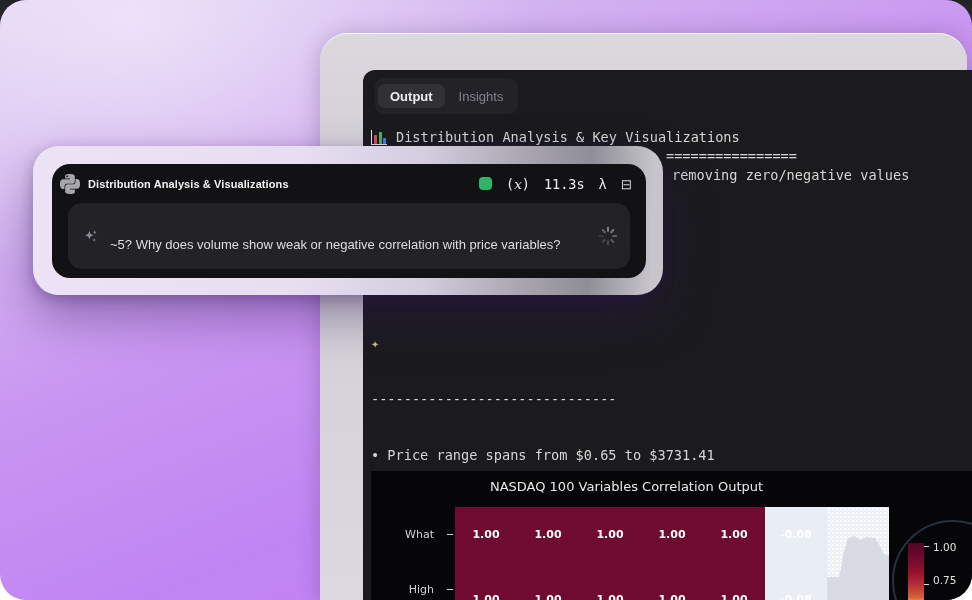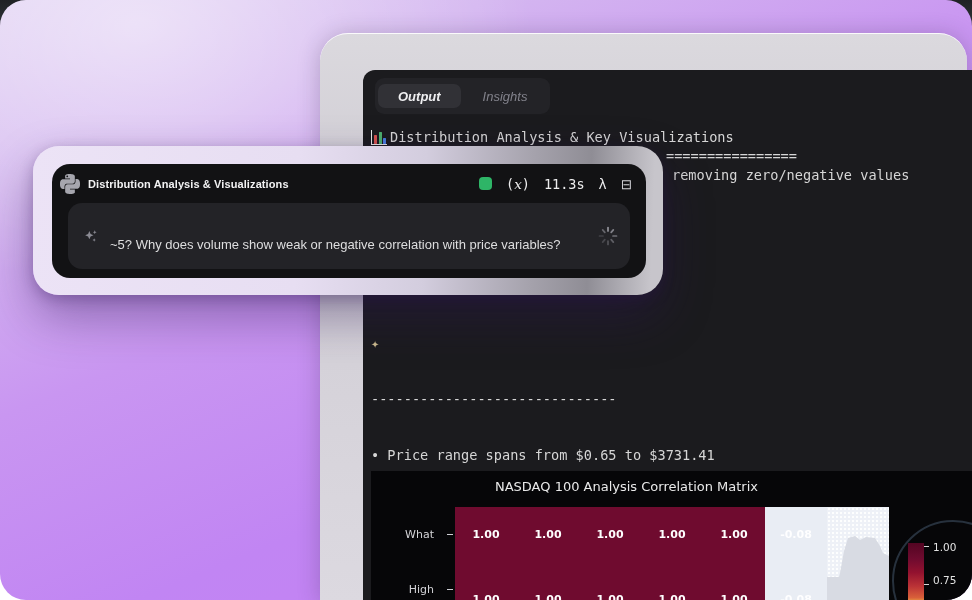--- a/index.html
+++ b/index.html
@@ -28,29 +28,29 @@
     position:absolute;left:363px;top:70px;right:0;bottom:0;
     background:#1b1b1e;border-top-left-radius:12px;
   }
 
   
   .tabs{
     position:absolute;left:375px;top:78px;height:30px;
     background:#232327;border-radius:9px;display:flex;align-items:center;padding:3px;gap:2px;
   }
   .tab{
-    height:24px;display:flex;align-items:center;padding:0 20px;border-radius:7px;
-    font-size:13px;color:#82828b;cursor:default;white-space:nowrap;font-style:italic;
+    height:24px;display:flex;align-items:center;padding:0 12px;border-radius:7px;
+    font-size:13px;color:#82828b;cursor:default;white-space:nowrap;
   }
   .tab.active{background:#313136;color:#efeff1;font-weight:bold;}
 
   
   .tline{
     position:absolute;font-family:"DejaVu Sans Mono", monospace;font-size:13.6px;
-    line-height:18.8px;color:#d6d6d6;white-space:pre;display:flex;align-items:center;gap:3px;
+    line-height:18.8px;color:#d6d6d6;white-space:pre;display:flex;align-items:center;gap:9px;
   }
   .insights{
     position:absolute;left:371px;top:296px;
     font-family:"DejaVu Sans Mono", monospace;font-size:13.6px;line-height:18.8px;color:#d6d6d6;
     white-space:pre;
   }
   .insights .row{display:flex;align-items:center;gap:9px;height:18.8px;}
   .sparkle{color:#cdbb8e;}
   .bar-icon{display:inline-flex;width:16px;height:15px;align-items:flex-end;gap:1.5px;
     border-left:1.5px solid #e8e8e8;border-bottom:1.5px solid #e8e8e8;padding-left:2px;box-sizing:border-box;}
@@ -136,21 +136,21 @@
     <div class="row">------------------------------</div>
     <div class="row">• Price range spans from $0.65 to $3731.41</div>
     <div class="row">• Average daily volatility: 2.48%</div>
     <div class="row">• Volume varies from 100 to 1,880,998,000</div>
     
     
     
   </div>
 
   <div class="chart">
-    <div class="chart-title">NASDAQ 100 Analysis Correlation Matrix</div>
+    <div class="chart-title">NASDAQ 100 Variables Correlation Output</div>
 
     <div class="rowlabel" style="right:538px;top:63px;">What</div>
     <div class="rowtick" style="left:76px;top:63px;"></div>
     <div class="rowlabel" style="right:538px;top:118px;">High</div>
     <div class="rowtick" style="left:76px;top:118px;"></div>
 
     <div class="hm">
 
       <div class="hm-cell hm-dark" style="left:0;top:0;width:62px;height:55px;">1.00</div>
       <div class="hm-cell hm-dark" style="left:62px;top:0;width:62px;height:55px;">1.00</div>

